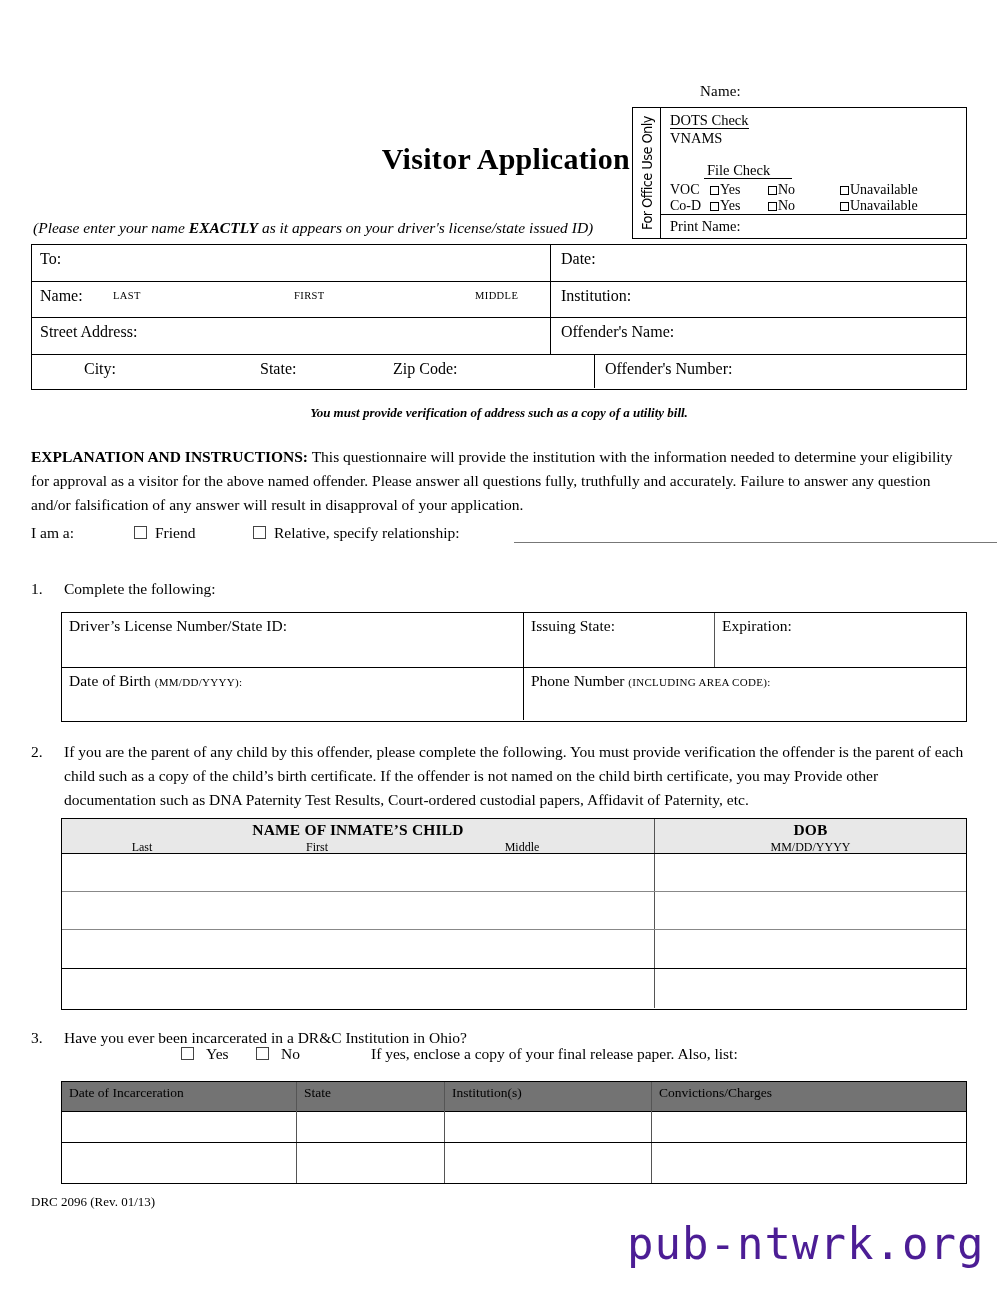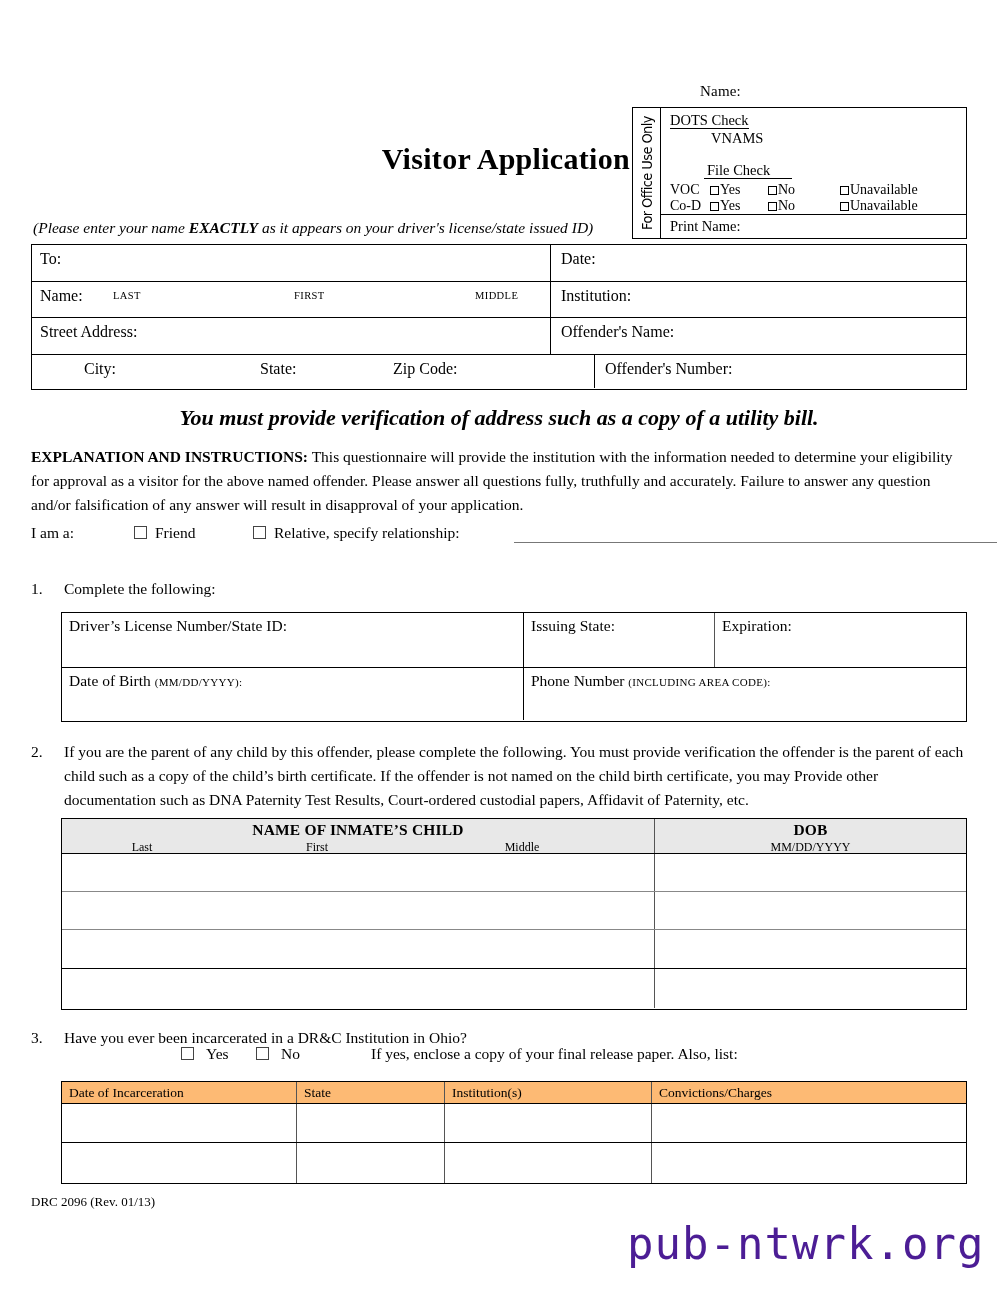--- a/index.html
+++ b/index.html
@@ -80,21 +80,20 @@
     position: absolute; left: 9px; top: 5px;
     font-size: 14.5px;
     border-bottom: 1.3px solid #000;
     padding-bottom: 0px;
     line-height: 15px;
   }
   .o-vnams {
     position: absolute; left: 9px; top: 23px;
     font-size: 14.5px;
     line-height: 15px;
-    margin-left: 41px;
   }
   .o-filecheck {
     position: absolute; left: 43px; top: 55px;
     font-size: 14.5px;
     border-bottom: 1.3px solid #000;
     padding: 0 22px 0 3px;
     line-height: 15px;
   }
   .o-row {
     position: absolute;
@@ -202,21 +201,21 @@
     top: 5px;
     font-size: 16px;
   }
 
   
   .notice {
     position: absolute;
     left: 0; top: 405px;
     width: 998px;
     text-align: center;
-    font-size: 22px;
+    font-size: 13px;
     font-weight: bold;
     font-style: italic;
   }
 
   
   .expl {
     position: absolute;
     left: 31px;
     top: 445px;
     width: 938px;
@@ -521,21 +520,21 @@
 
   <div class="yesno">
     <span class="c1 cbx-lg"></span>
     <span class="t1">Yes</span>
     <span class="c2 cbx-lg"></span>
     <span class="t2">No</span>
     <span class="t3">If yes, enclose a copy of your final release paper. Also, list:</span>
   </div>
 
   <div class="gtable" id="sec3-table">
-    <div class="grow strong shade" style="top:0; height:22px; background:#fdba74;">
+    <div class="grow strong shade" style="top:0; height:30px; background:#737373;">
       <div class="gcell div shade" style="left:0; width:235px;">
         <span class="lab">Date of Incarceration</span>
       </div>
       <div class="gcell div shade" style="left:235px; width:148px;">
         <span class="lab">State</span>
       </div>
       <div class="gcell div shade" style="left:383px; width:207px;">
         <span class="lab">Institution(s)</span>
       </div>
       <div class="gcell shade" style="left:590px; right:0;">

